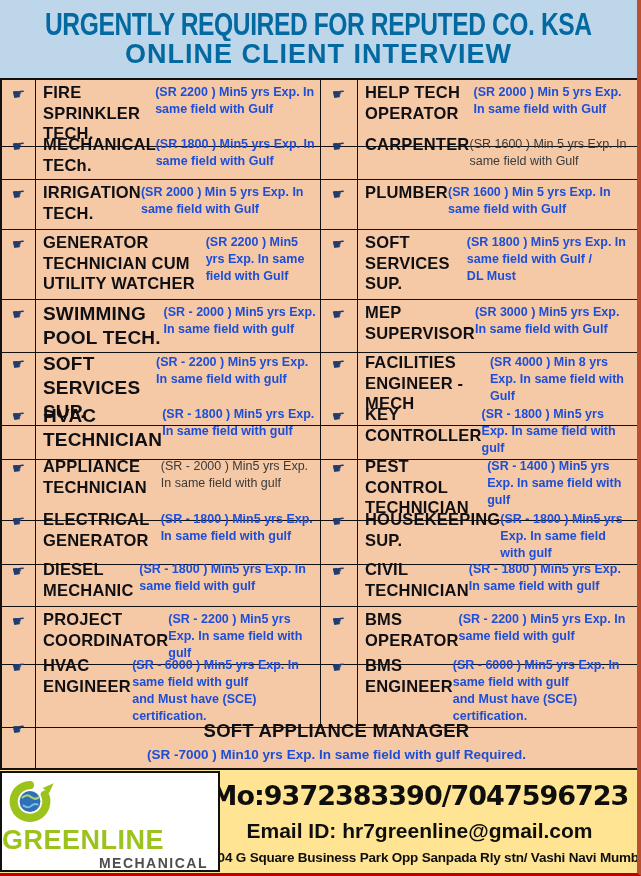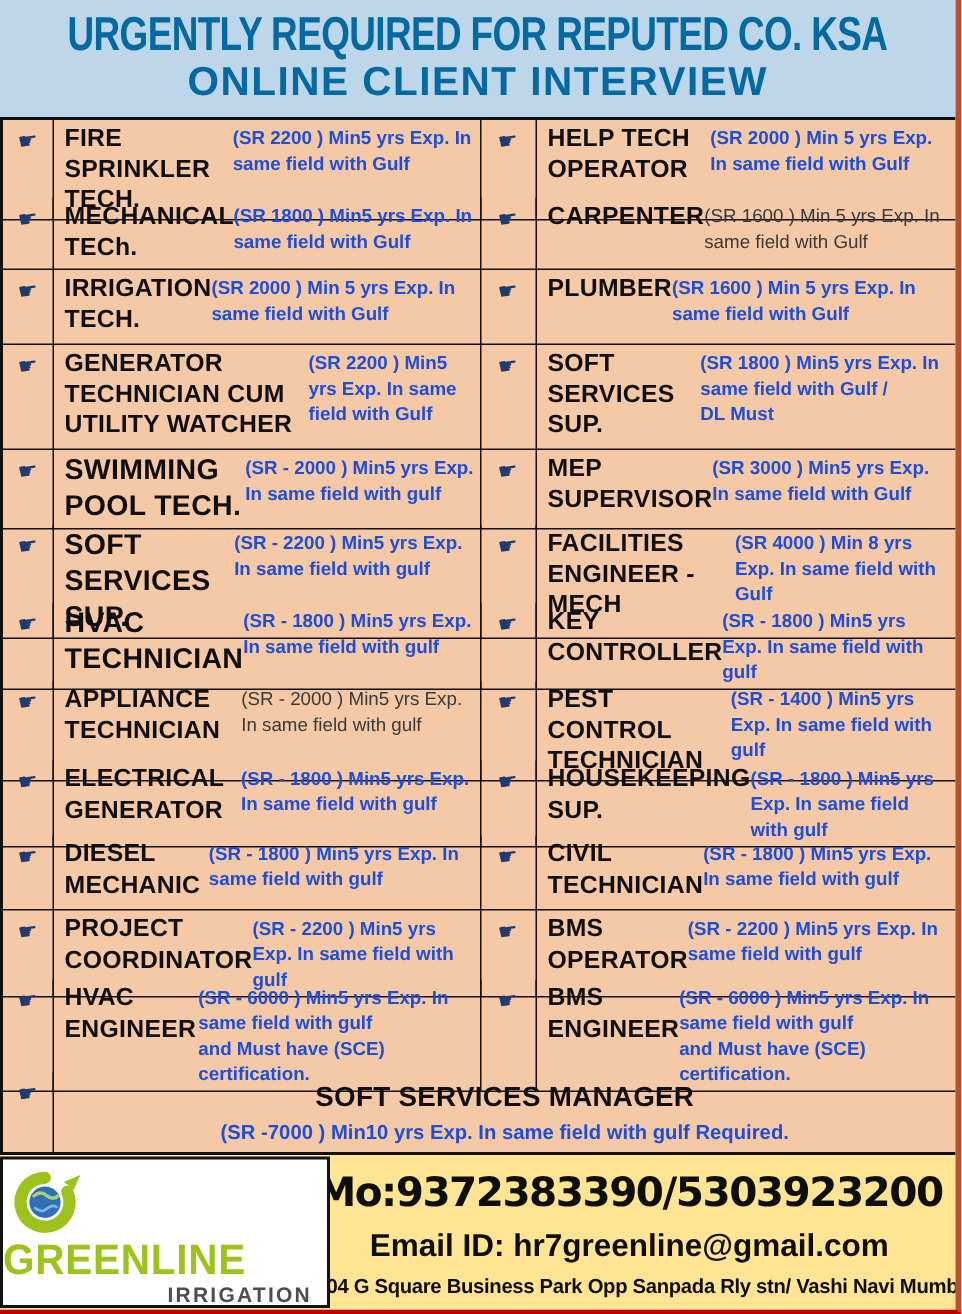--- a/index.html
+++ b/index.html
@@ -306,40 +306,40 @@
           <div class="job-title">BMS ENGINEER</div>
           <div class="job-sub">(SR - 6000 ) Min5 yrs Exp. In same field with gulf
 and Must have  (SCE) certification.</div>
         </div>
       </div>
       <div class="row" style="height: 55px;">
         <div class="cell icon-cell">
           <span class="hand">☛</span>
         </div>
         <div class="cell merged">
-          <div class="job-title">SOFT SERVICES MANAGER</div>
+          <div class="job-title">SOFT APPLIANCE MANAGER</div>
           <div class="job-sub">(SR -7000 ) Min10 yrs Exp. In same field with gulf Required.</div>
         </div>
       </div>
     </div>
 
   <footer class="ftr">
     <div class="logo-card">
       <svg class="logo-g" viewBox="0 0 60 54" width="56" height="50">
         <g transform="rotate(-25 30 27)">
           <circle cx="30" cy="27" r="18" fill="none" stroke="#9CC21C" stroke-width="9" stroke-dasharray="92 22" stroke-linecap="round"></circle>
         </g>
         <path d="M44 12 l12 -5 -5 11 z" fill="#9CC21C"></path>
         <circle cx="30" cy="27" r="11.5" fill="#2E6FB5"></circle>
         <path d="M21 23 q6 -5 10 -1 q5 4 9 0" stroke="#BFE06A" stroke-width="2.5" fill="none" opacity="0.85"></path>
         <path d="M22 31 q6 4 9 1 q5 -4 8 -1" stroke="#8FD0F0" stroke-width="2" fill="none" opacity="0.8"></path>
       </svg>
       <div class="logo-line1">GREENLINE</div>
-      <div class="logo-line2">IRRIGATION</div>
+      <div class="logo-line2">MECHANICAL</div>
     </div>
     <div class="contact">
-      <div class="phone">Mo:9372383390/5303923200</div>
+      <div class="phone">Mo:9372383390/7047596723</div>
       <div class="email">Email ID: hr7greenline@gmail.com</div>
       <div class="address">2504 G Square Business Park Opp Sanpada Rly stn/ Vashi  Navi Mumbai</div>
     </div>
   </footer>
 
 </div>
 
 </body></html>

